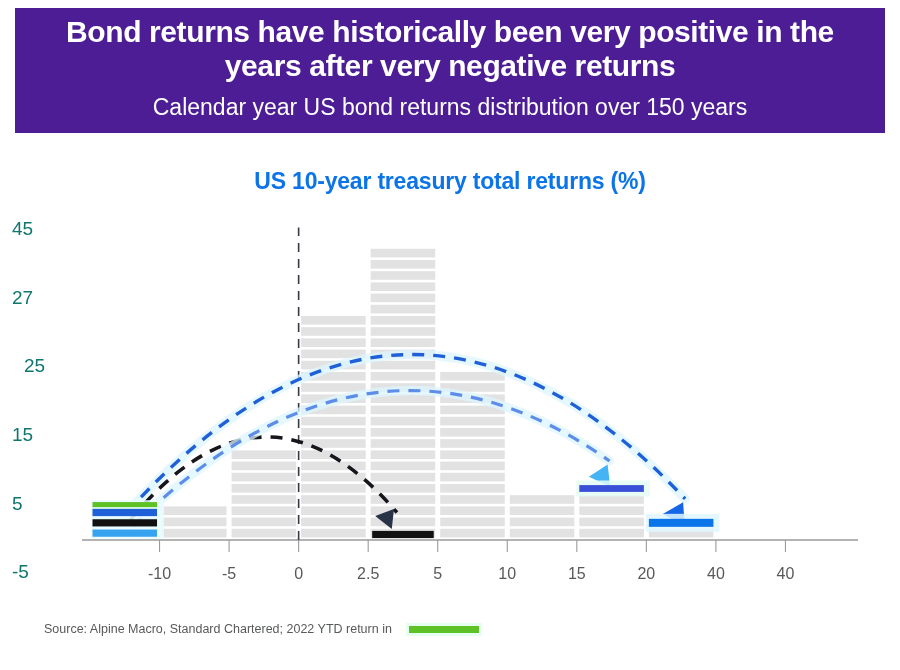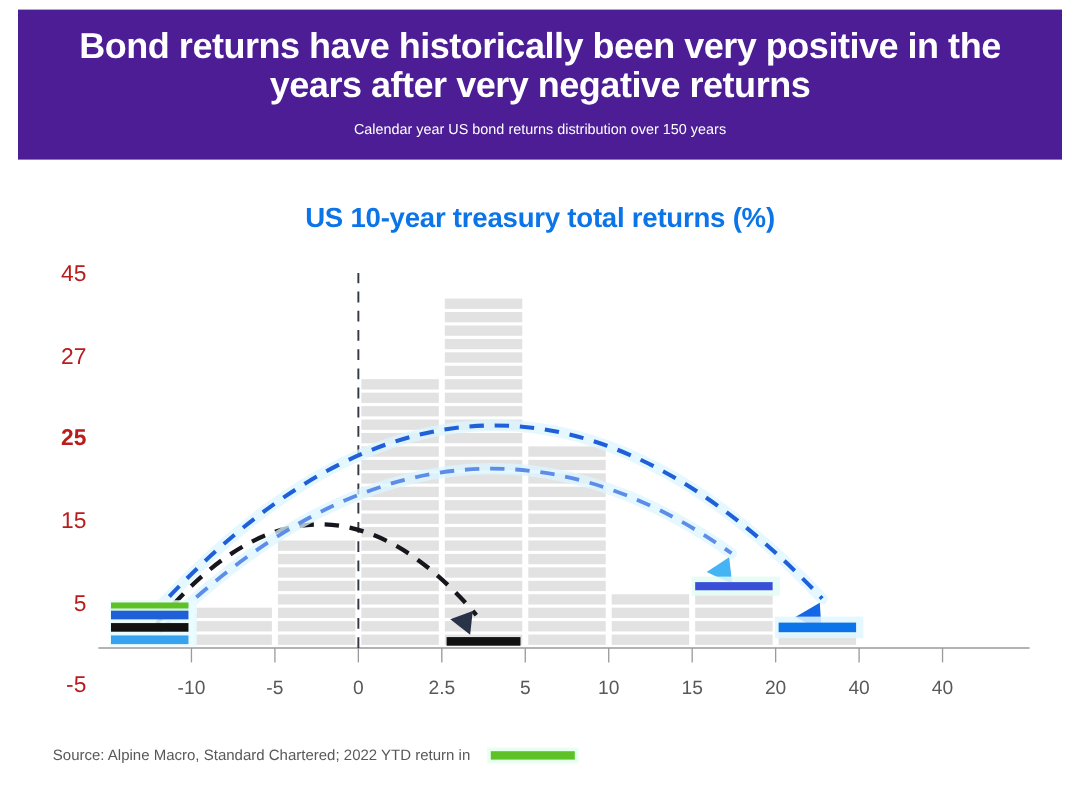--- a/index.html
+++ b/index.html
@@ -17,36 +17,36 @@
     position:absolute;left:15px;top:8px;width:870px;height:125px;
     background:#4c1d95;
     display:flex;flex-direction:column;align-items:center;justify-content:center;
     box-sizing:border-box;padding:4px 20px 8px;
   }
   .banner-title{
     color:#ffffff;font-size:30px;font-weight:bold;line-height:1.12;
     text-align:center;letter-spacing:-0.4px;margin:0;
   }
   .banner-sub{
-    color:#ffffff;font-size:12px;font-weight:normal;line-height:1.2;
+    color:#ffffff;font-size:23px;font-weight:normal;line-height:1.2;
     text-align:left;margin-top:12px;letter-spacing:0px;
   }
 
   
   .chart-title{
     position:absolute;left:0;top:168px;width:900px;text-align:center;
     color:#0a74e8;font-size:23px;font-weight:bold;letter-spacing:-0.2px;
   }
 
   
   .plot{position:absolute;left:0;top:200px;width:900px;height:400px;}
   svg.canvas{position:absolute;left:0;top:0;}
 
   .ytick{
-    position:absolute;color:#b91c1c;font-size:19px;text-align:right;
+    position:absolute;color:#0f766e;font-size:19px;text-align:left;
     width:60px;
   }
   .xtick{
     position:absolute;color:#58595b;font-size:16px;text-align:center;
     width:60px;top:565px;
   }
 
   
   .footer{
     position:absolute;left:44px;top:622px;width:820px;
@@ -208,21 +208,21 @@
         <rect x="579.3181818181818" y="285.1" width="64.54545454545455" height="6.8" fill="#3a4fd8"></rect>
         <rect x="645.8636363636364" y="313.8333333333333" width="73.54545454545455" height="18" fill="#e0f7ff" opacity="0.85"></rect>
         <rect x="648.8636363636364" y="318.8333333333333" width="64.54545454545455" height="8" fill="#0a74e8"></rect>
         <rect x="372.1818181818182" y="330.9066666666667" width="61.54545454545455" height="7.2" fill="#111111"></rect>
       </svg>
   </div>
 
   <div id="yticks">
       <div class="ytick" style="left: 12px; top: 218px;">45</div>
       <div class="ytick" style="left: 12px; top: 286.667px;">27</div>
-      <div class="ytick" style="left: 12px; top: 355.333px; font-weight: bold;">25</div>
+      <div class="ytick" style="left: 24px; top: 355.333px;">25</div>
       <div class="ytick" style="left: 12px; top: 424px;">15</div>
       <div class="ytick" style="left: 12px; top: 492.667px;">5</div>
       <div class="ytick" style="left: 12px; top: 561.333px;">-5</div>
     </div>
   <div id="xticks">
       <div class="xtick" style="left: 129.545px;">-10</div>
       <div class="xtick" style="left: 199.091px;">-5</div>
       <div class="xtick" style="left: 268.636px;">0</div>
       <div class="xtick" style="left: 338.182px;">2.5</div>
       <div class="xtick" style="left: 407.727px;">5</div>

